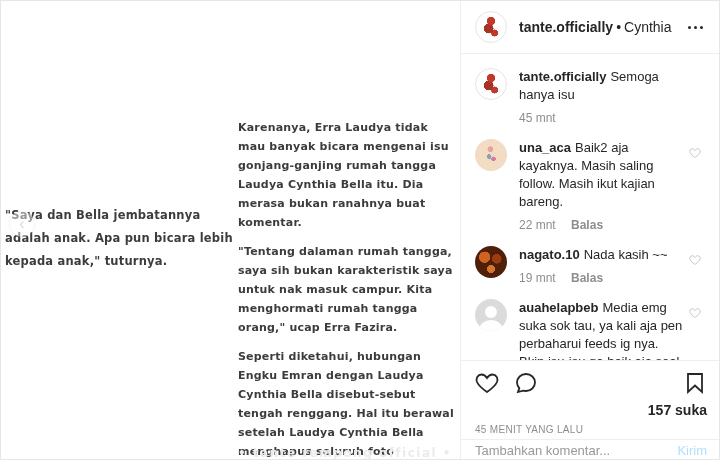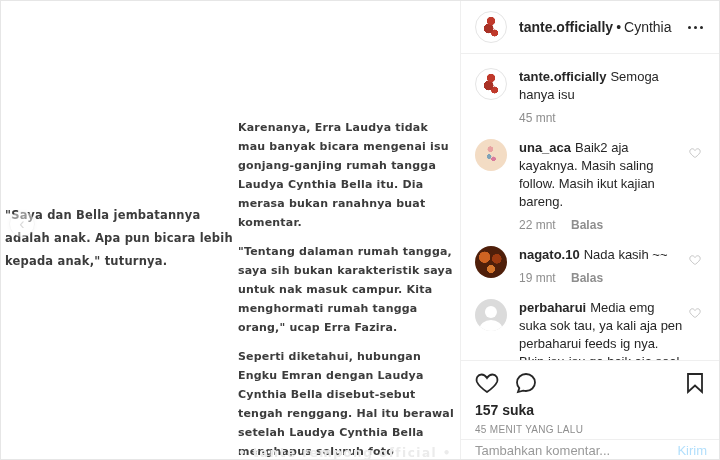--- a/index.html
+++ b/index.html
@@ -59,21 +59,21 @@
   .c-text { font-size:13px; color:#262626; line-height:18px; }
   .c-user { font-weight:700; margin-right:4px; cursor:pointer; }
   .c-meta { margin-top:7px; font-size:12px; color:#8e8e8e; }
   .c-meta .reply { margin-left:12px; font-weight:600; cursor:pointer; }
   .c-like { position:absolute; right:-2px; top:8px; cursor:pointer; flex:0 0 auto; }
 
   .p-footer { flex:0 0 auto; border-top:1px solid #efefef; padding:7px 14px 4px 14px; }
   .action-row { display:flex; align-items:center; height:30px; }
   .action-icon { cursor:pointer; margin-right:15px; display:inline-flex; }
   .action-icon.save { margin-left:auto; margin-right:0; }
-  .likes { font-size:14px; font-weight:700; color:#262626; margin-top:4px; cursor:pointer; }
+  .likes { font-size:14px; font-weight:700; color:#262626; margin-top:4px; cursor:pointer;text-align:right; }
   .posted { font-size:10px; color:#8e8e8e; letter-spacing:.3px; margin-top:6px; text-transform:uppercase; }
 
   .p-composer { flex:0 0 auto; border-top:1px solid #efefef; height:22px; display:flex; align-items:center; padding:0 14px; }
   .composer-input { border:none; outline:none; flex:1 1 auto; font-size:13px; color:#262626; font-family:"Liberation Sans", sans-serif; }
   .composer-input::placeholder { color:#999; }
   .composer-submit { font-size:13px; font-weight:400; color:#b2dffc; cursor:pointer; }
 </style>
 </head>
 <body>
 
@@ -147,21 +147,21 @@
         </div>
         <svg class="c-like" width="12" height="12" viewBox="0 0 24 24" fill="none" stroke="#c7c7c7" stroke-width="2">
             <path d="M12 21s-8-5.5-10-10C.6 7 3 3.5 6.5 3.5c2.3 0 4.2 1.5 5.5 3.5 1.3-2 3.2-3.5 5.5-3.5C21 3.5 23.4 7 22 11c-2 4.5-10 10-10 10z"></path>
           </svg>
       </div>
 
       <div class="comment">
         <span class="avatar av-default"></span>
         <div class="c-body">
           <div class="c-text">
-            <span class="c-user">perbaharui</span><span>Media emg suka sok tau, ya kali aja pen perbaharui feeds ig nya. Bkin isu-isu ga baik aja soal hubungan rmh tangga org, ga ngotak emg media mah.</span>
+            <span class="c-user">auahelapbeb</span><span>Media emg suka sok tau, ya kali aja pen perbaharui feeds ig nya. Bkin isu-isu ga baik aja soal hubungan rmh tangga org, ga ngotak emg media mah.</span>
           </div>
         </div>
         <svg class="c-like" width="12" height="12" viewBox="0 0 24 24" fill="none" stroke="#c7c7c7" stroke-width="2">
             <path d="M12 21s-8-5.5-10-10C.6 7 3 3.5 6.5 3.5c2.3 0 4.2 1.5 5.5 3.5 1.3-2 3.2-3.5 5.5-3.5C21 3.5 23.4 7 22 11c-2 4.5-10 10-10 10z"></path>
           </svg>
       </div>
 
     </div>
 
     <div class="p-footer">

